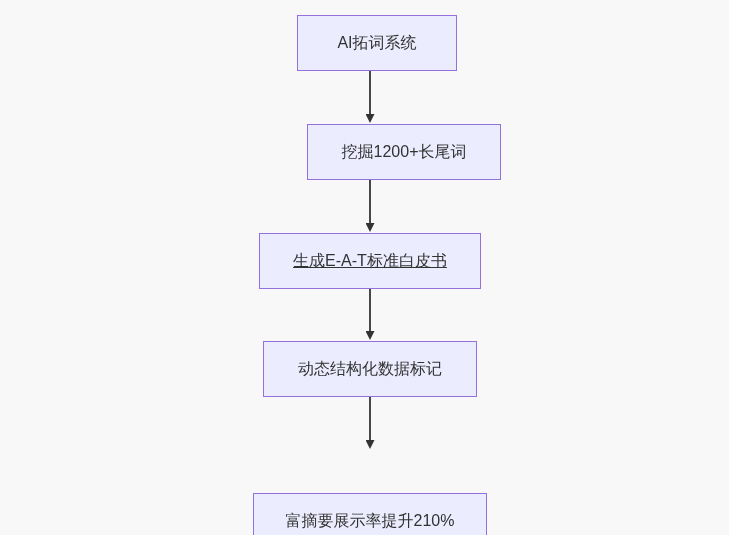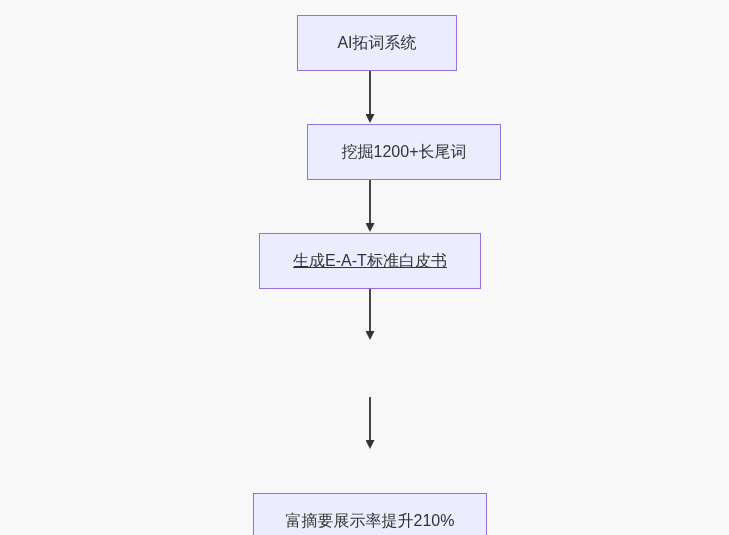--- a/index.html
+++ b/index.html
@@ -72,18 +72,21 @@
   </div>
 
   <div id="node-2" class="flow-node">
     <span>挖掘1200+长尾词</span>
   </div>
 
   <div id="node-3" class="flow-node">
     <span>生成E-A-T标准白皮书</span>
   </div>
 
+  <div id="node-4" class="flow-node">
+    <span>动态结构化数据标记</span>
+  </div>
 
   <div id="node-5" class="flow-node">
     <span>富摘要展示率提升210%</span>
   </div>
 
 </div>
 
 </body></html>

